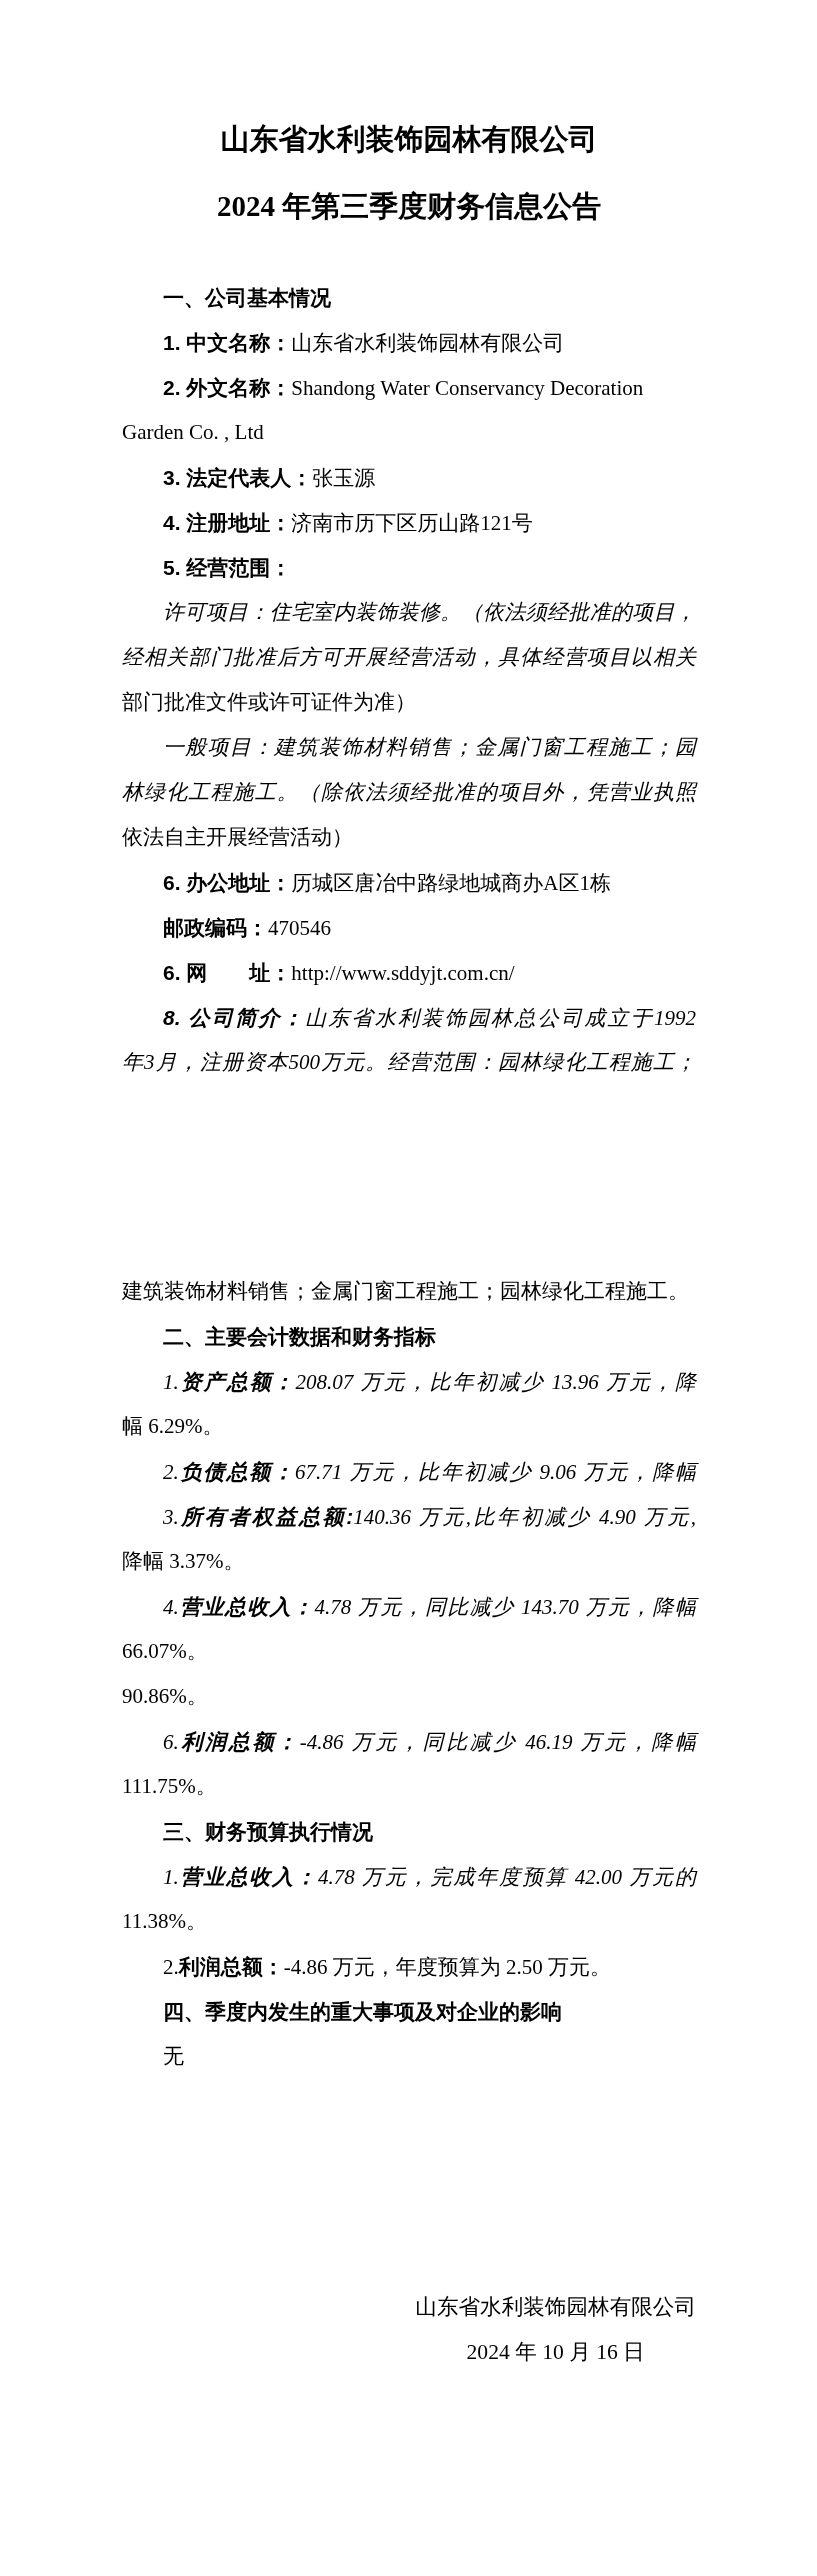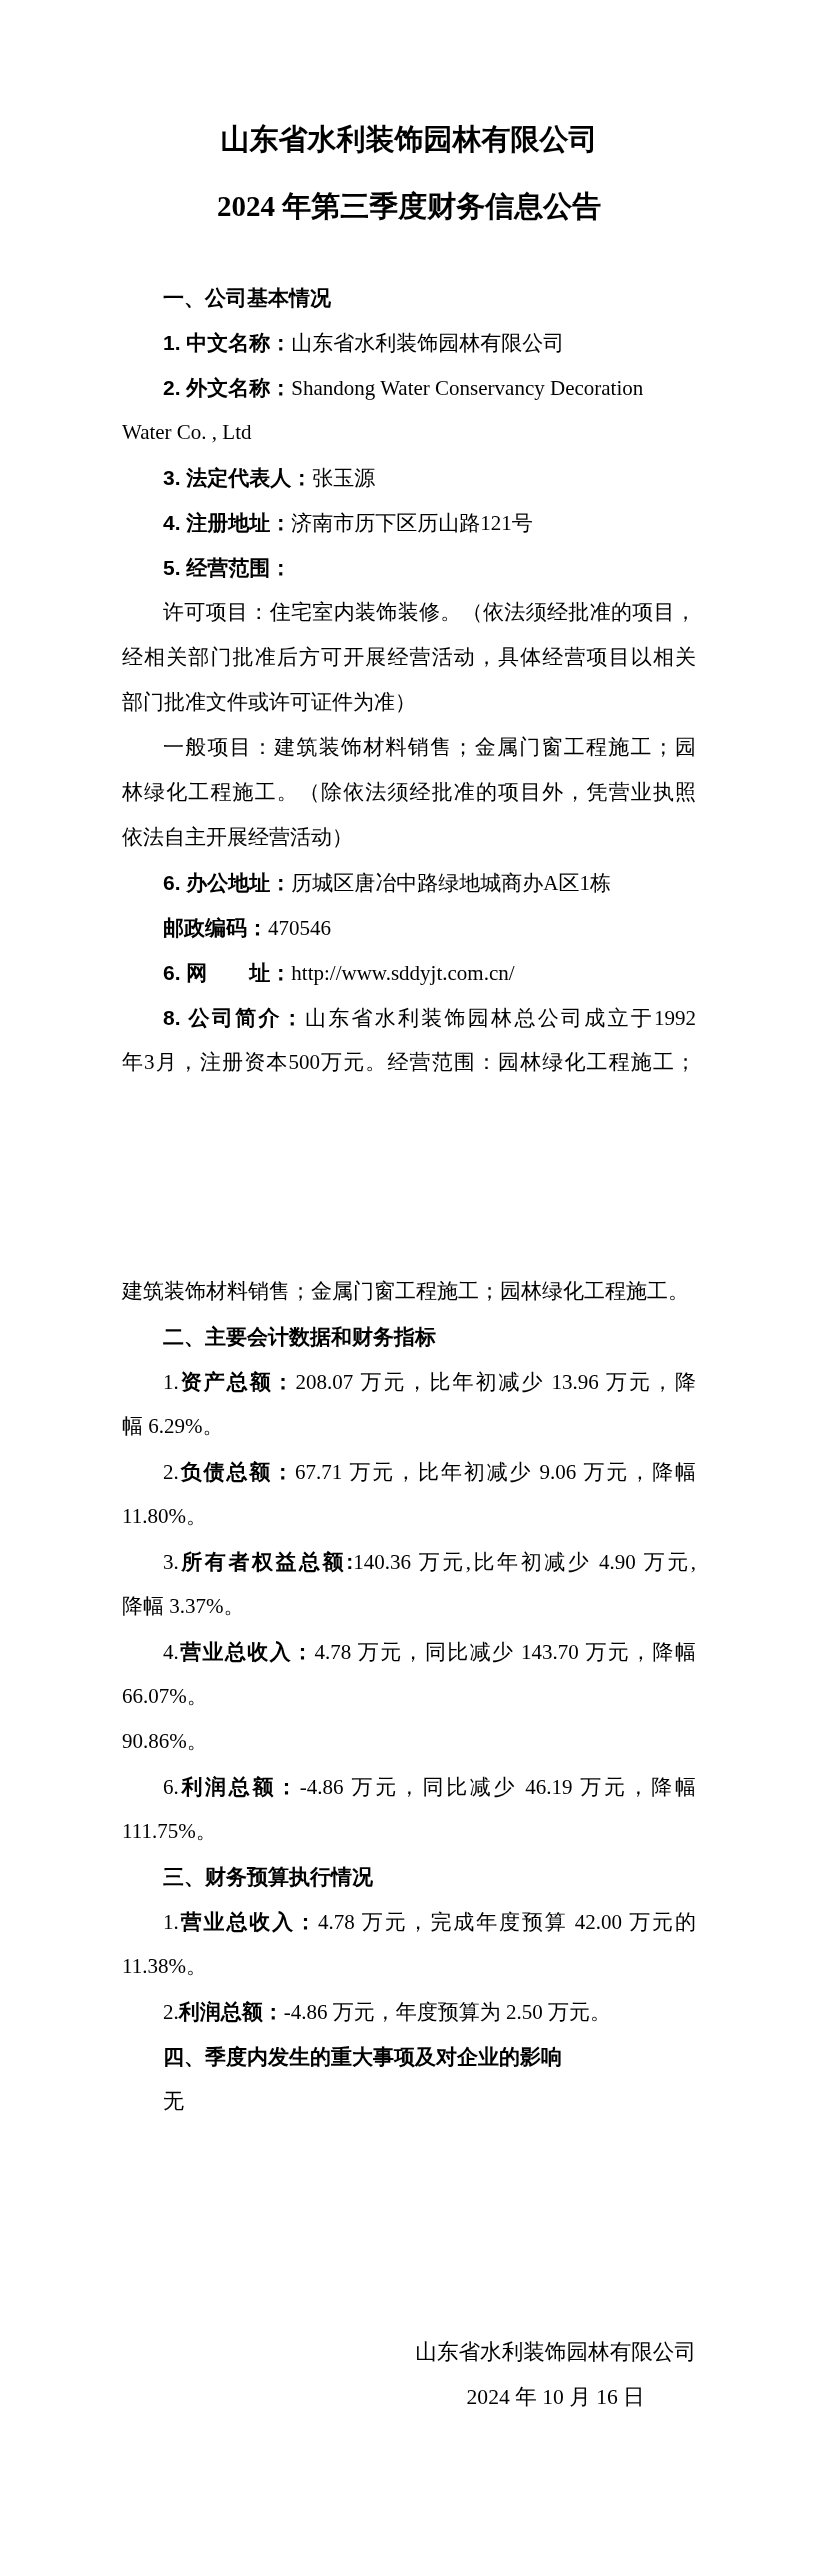--- a/index.html
+++ b/index.html
@@ -41,20 +41,21 @@
     line-height: 45px;
     font-size: 21px;
     white-space: nowrap;
     font-family: "Liberation Serif", serif;
   }
   .line.indent { padding-left: 41px; }
   .line.fill {
     white-space: normal;
     text-align: justify;
     text-align-last: justify;
+    font-style: italic;
   }
   .seg { font-family: "Liberation Serif", serif; font-weight: normal; }
   .seg.bold { font-family: "Liberation Sans", sans-serif; font-weight: 700; }
   .signature-block {
     margin-top: 206px;
     text-align: right;
   }
   .signature-inner {
     display: inline-block;
     text-align: center;
@@ -71,21 +72,21 @@
 <body>
 
 <div class="doc">
   <div class="title-line">山东省水利装饰园林有限公司</div>
   <div class="title-line">2024 年第三季度财务信息公告</div>
 
   <div class="page page1">
       <div class="line indent"><span class="seg bold">一、公司基本情况</span></div>
       <div class="line indent"><span class="seg bold">1. 中文名称：</span><span class="seg">山东省水利装饰园林有限公司</span></div>
       <div class="line indent"><span class="seg bold">2. 外文名称：</span><span class="seg">Shandong Water Conservancy Decoration</span></div>
-      <div class="line"><span class="seg">Water Co. , Ltd</span></div>
+      <div class="line"><span class="seg">Garden Co. , Ltd</span></div>
       <div class="line indent"><span class="seg bold">3. 法定代表人：</span><span class="seg">张玉源</span></div>
       <div class="line indent"><span class="seg bold">4. 注册地址：</span><span class="seg">济南市历下区历山路121号</span></div>
       <div class="line indent"><span class="seg bold">5. 经营范围：</span></div>
       <div class="line indent fill"><span class="seg">许可项目：住宅室内装饰装修。（依法须经批准的项目，</span></div>
       <div class="line fill"><span class="seg">经相关部门批准后方可开展经营活动，具体经营项目以相关</span></div>
       <div class="line"><span class="seg">部门批准文件或许可证件为准）</span></div>
       <div class="line indent fill"><span class="seg">一般项目：建筑装饰材料销售；金属门窗工程施工；园</span></div>
       <div class="line fill"><span class="seg">林绿化工程施工。（除依法须经批准的项目外，凭营业执照</span></div>
       <div class="line"><span class="seg">依法自主开展经营活动）</span></div>
       <div class="line indent"><span class="seg bold">6. 办公地址：</span><span class="seg">历城区唐冶中路绿地城商办A区1栋</span></div>
@@ -94,21 +95,20 @@
       <div class="line indent fill"><span class="seg bold">8. 公司简介：</span><span class="seg">山东省水利装饰园林总公司成立于1992</span></div>
       <div class="line fill"><span class="seg">年3月，注册资本500万元。经营范围：园林绿化工程施工；</span></div>
     </div>
 
   <div class="page page2">
       <div class="line"><span class="seg">建筑装饰材料销售；金属门窗工程施工；园林绿化工程施工。</span></div>
       <div class="line indent"><span class="seg bold">二、主要会计数据和财务指标</span></div>
       <div class="line indent fill"><span class="seg">1.</span><span class="seg bold">资产总额：</span><span class="seg">208.07 万元，比年初减少 13.96 万元，降</span></div>
       <div class="line"><span class="seg">幅 6.29%。</span></div>
       <div class="line indent fill"><span class="seg">2.</span><span class="seg bold">负债总额：</span><span class="seg">67.71 万元，比年初减少 9.06 万元，降幅</span></div>
-      <div class="line"><span class="seg">11.80%。</span></div>
       <div class="line indent fill"><span class="seg">3.</span><span class="seg bold">所有者权益总额:</span><span class="seg">140.36 万元,比年初减少 4.90 万元,</span></div>
       <div class="line"><span class="seg">降幅 3.37%。</span></div>
       <div class="line indent fill"><span class="seg">4.</span><span class="seg bold">营业总收入：</span><span class="seg">4.78 万元，同比减少 143.70 万元，降幅</span></div>
       <div class="line"><span class="seg">66.07%。</span></div>
       <div class="line"><span class="seg">90.86%。</span></div>
       <div class="line indent fill"><span class="seg">6.</span><span class="seg bold">利润总额：</span><span class="seg">-4.86 万元，同比减少 46.19 万元，降幅</span></div>
       <div class="line"><span class="seg">111.75%。</span></div>
       <div class="line indent"><span class="seg bold">三、财务预算执行情况</span></div>
       <div class="line indent fill"><span class="seg">1.</span><span class="seg bold">营业总收入：</span><span class="seg">4.78 万元，完成年度预算 42.00 万元的</span></div>
       <div class="line"><span class="seg">11.38%。</span></div>

